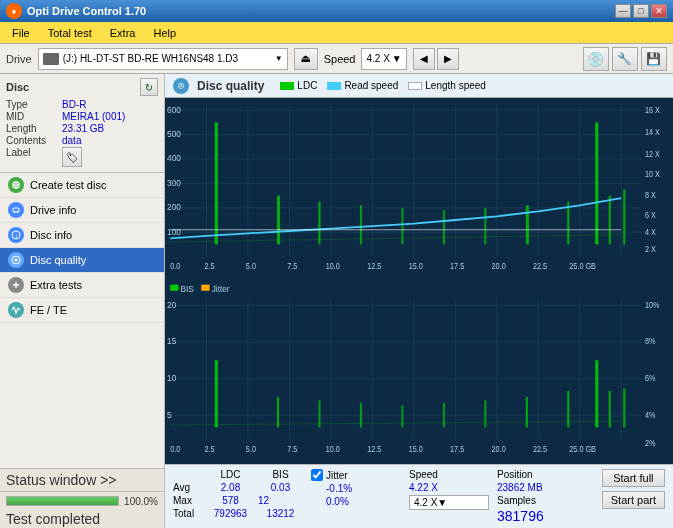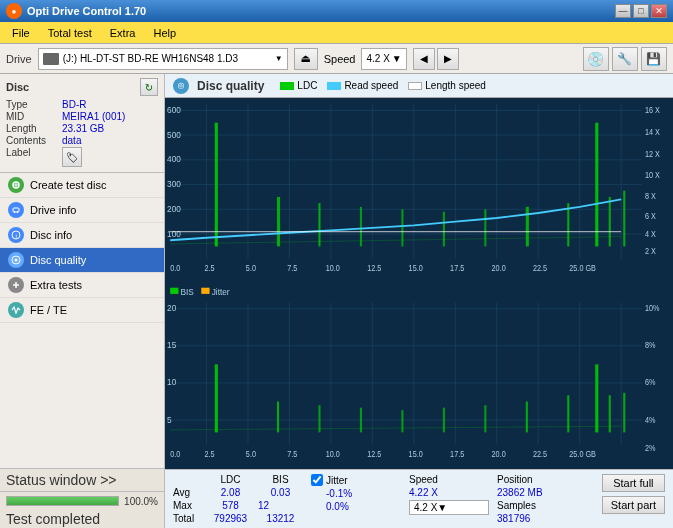--- a/index.html
+++ b/index.html
@@ -448,21 +448,21 @@
           <div style="display:flex; align-items:center; background:white; border:1px solid #aaa; padding:1px 4px; cursor:pointer; font-size:10px;">
             <span>4.2 X</span>
             <span> ▼</span>
           </div>
         </div>
 
         <div style="display:flex; flex-direction:column; gap:2px; min-width:90px;">
           <div style="font-size:10px;">Position</div>
           <div style="font-size:10px; color:#0000cc;">23862 MB</div>
           <div style="font-size:10px;">Samples</div>
-          <div style="font-size:10px; color:#0000cc;">381796</div>
+          <div style="font-size:14px; color:#0000cc;">381796</div>
         </div>
 
         <div style="display:flex; flex-direction:column; gap:4px; margin-left:auto;">
           <button class="start-full-btn">Start full</button>
           <button class="start-part-btn">Start part</button>
         </div>
       </div>
     </div>
   </div>
 </div>

